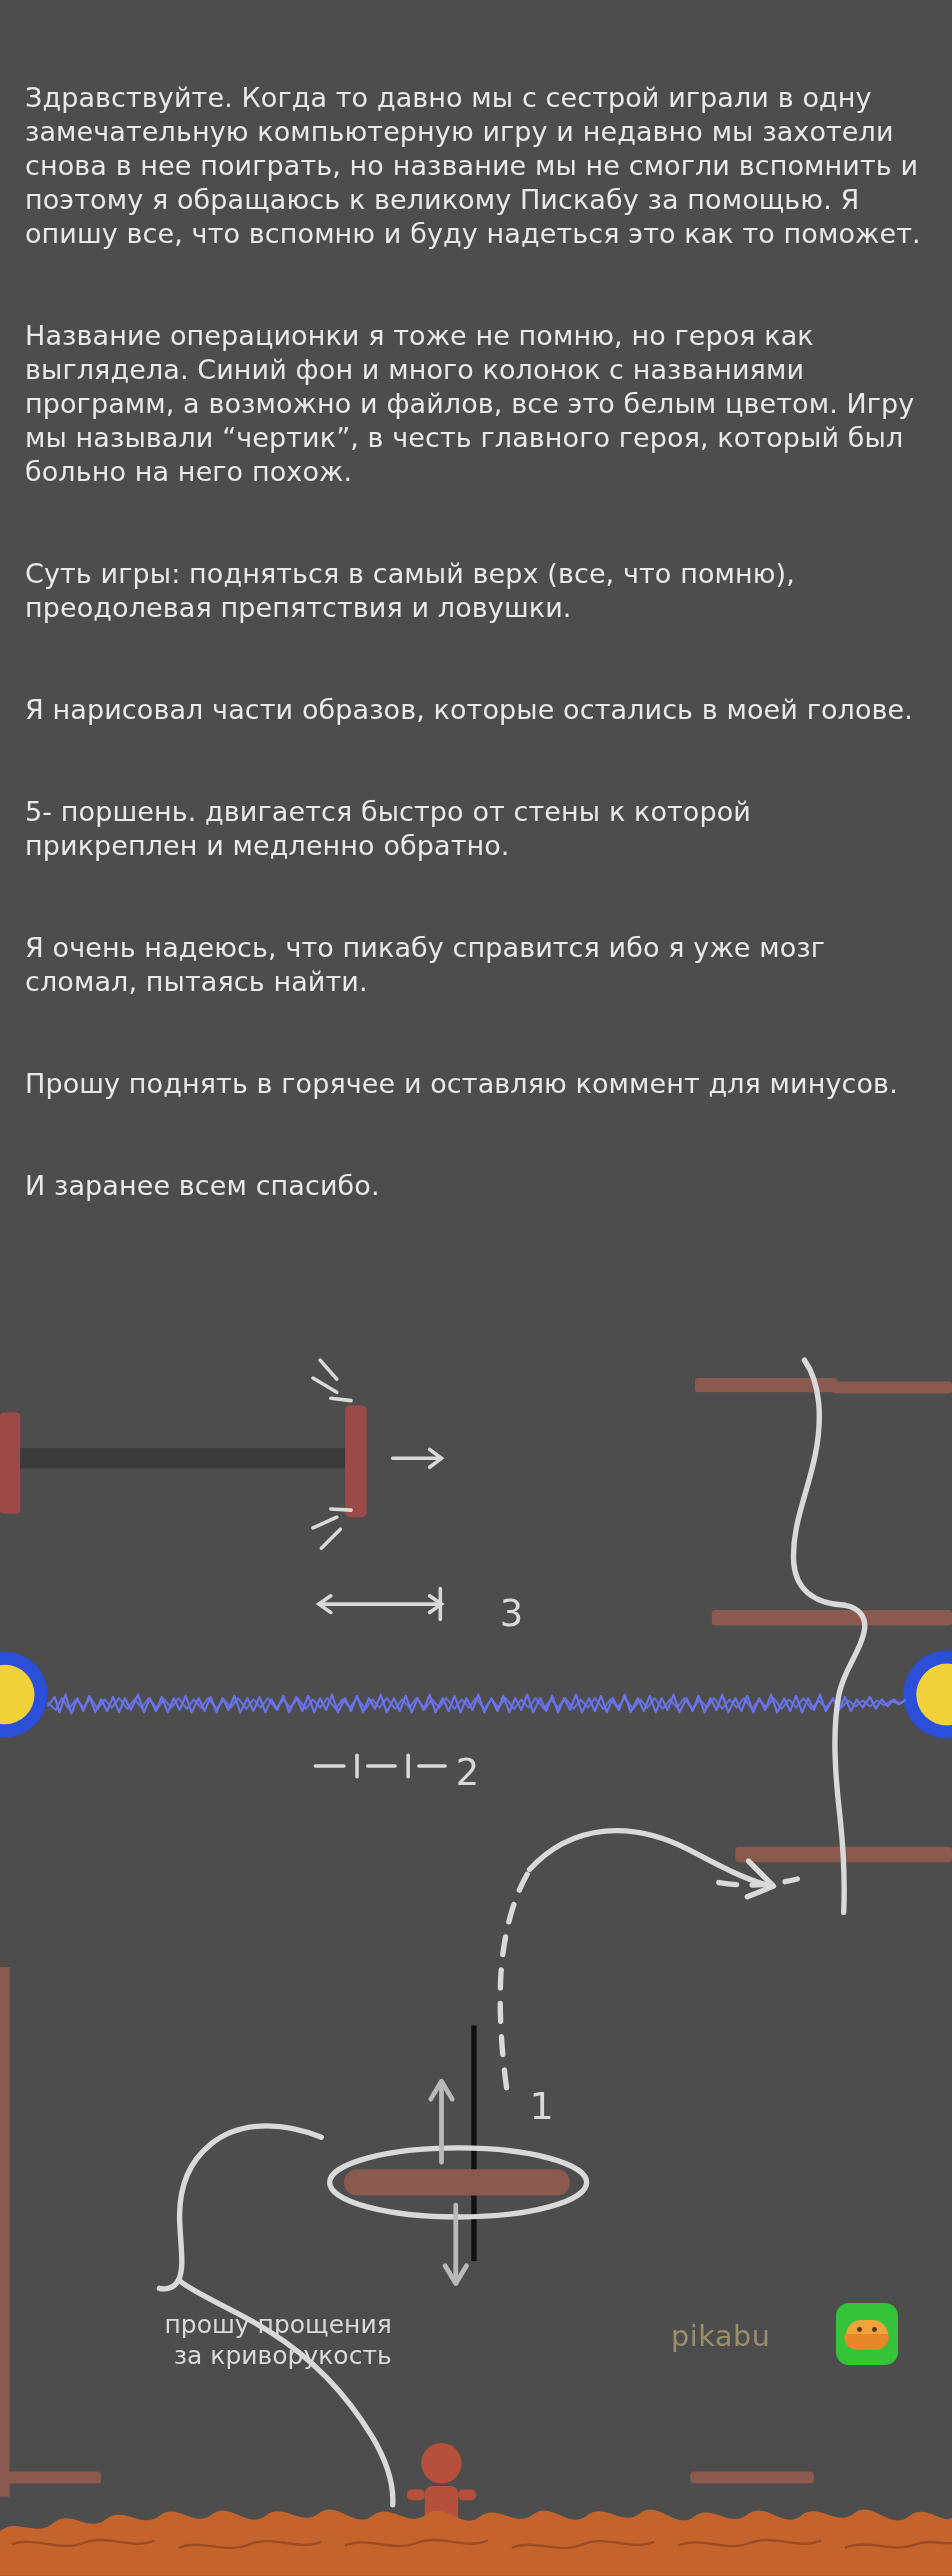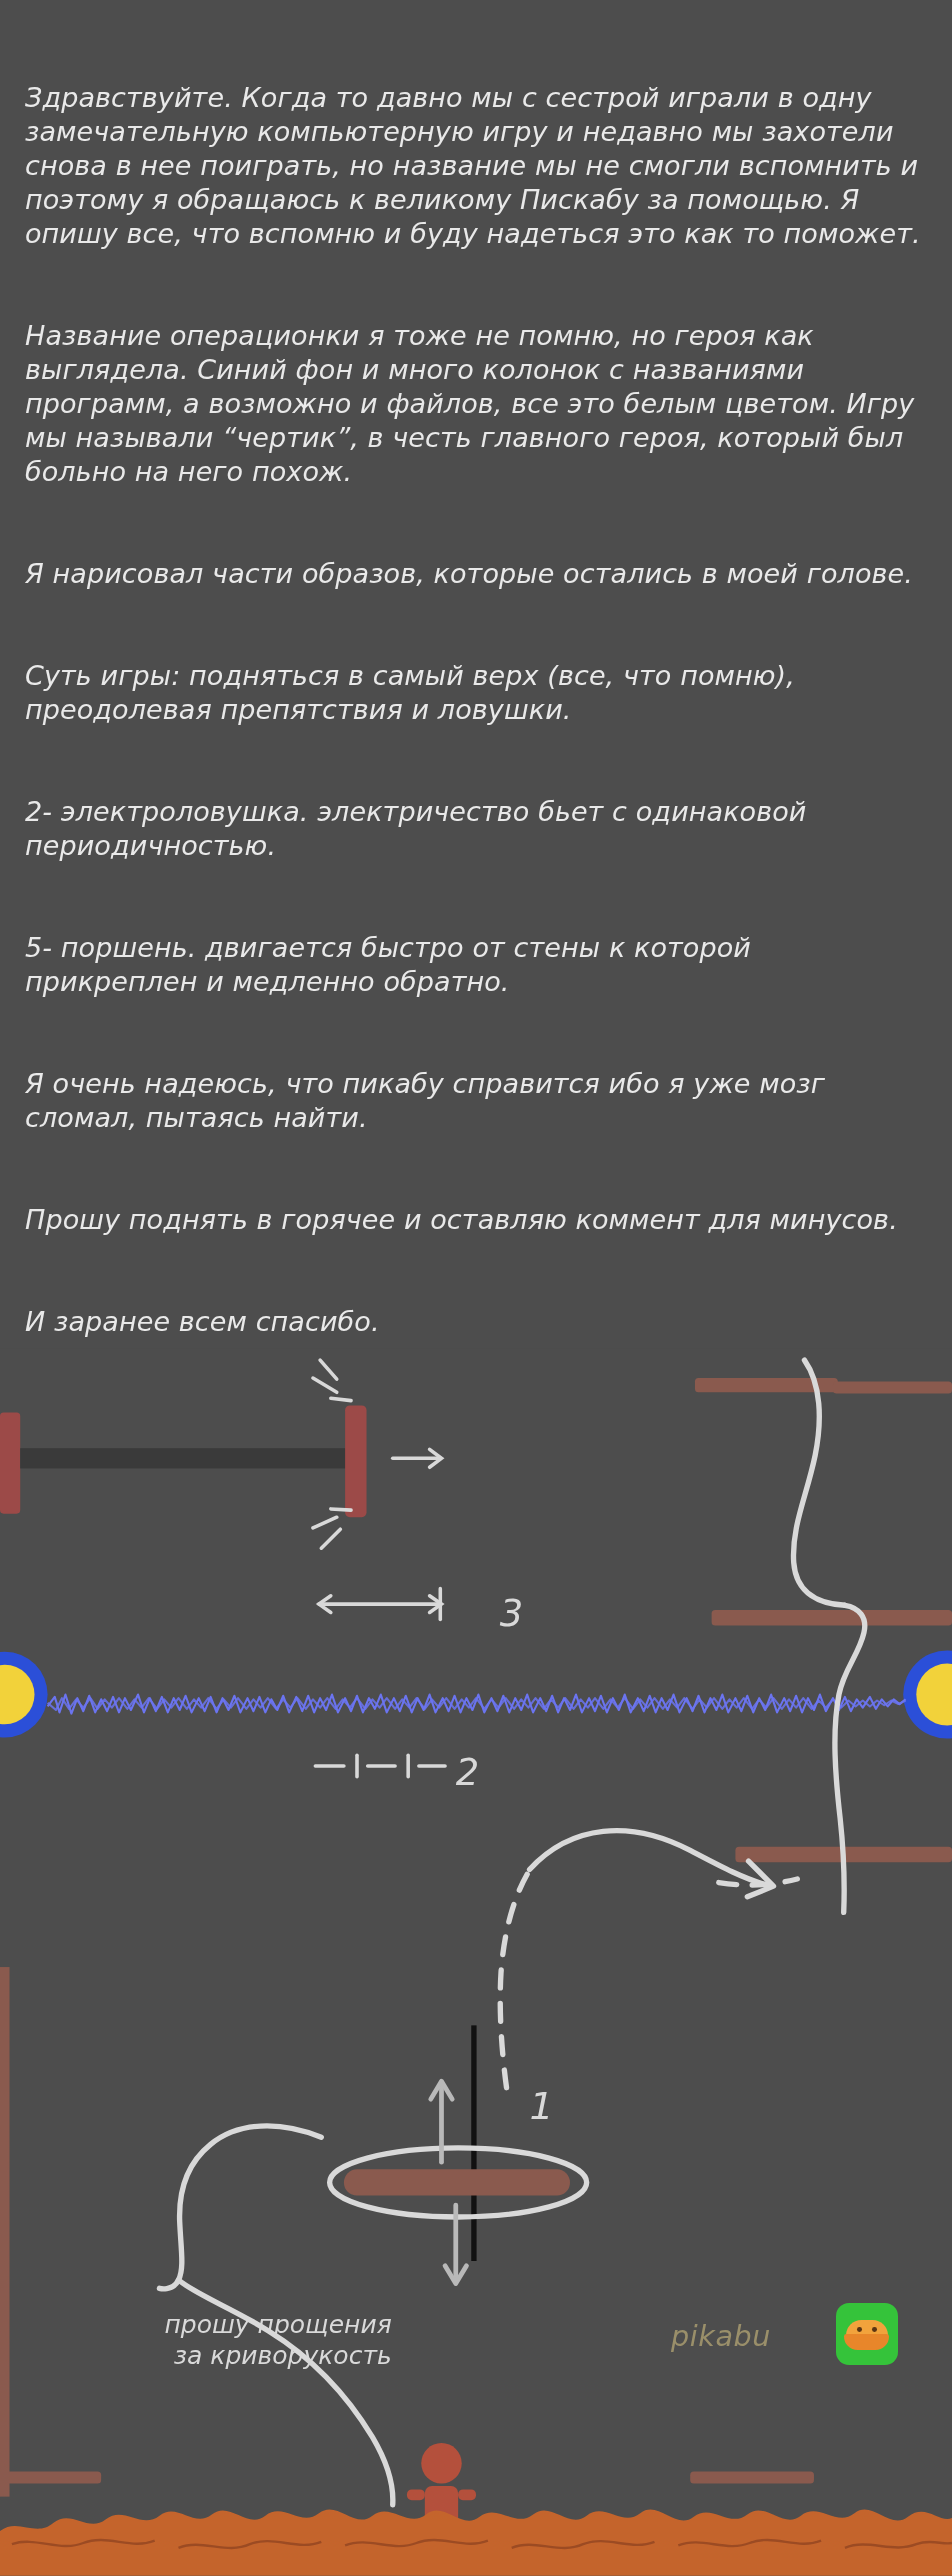--- a/index.html
+++ b/index.html
@@ -14,21 +14,20 @@
     overflow: hidden;
     font-family: "DejaVu Sans", sans-serif;
   }
 
   #page {
     position: absolute;
     left: 0; top: 0;
     width: 952px;
     height: 2576px;
     background: #4d4d4d;
-    font-style: italic;
   }
 
   
   #story {
     position: absolute;
     left: 25px;
     top: 13px;
     width: 905px;
     color: #e9e9e9;
     font-family: "DejaVu Sans", sans-serif;
@@ -114,23 +113,22 @@
   #pikabu-logo .bun-eye.right { left: 36px; }
 </style>
 </head>
 <body>
 
 <div id="page">
 
   <div id="story">
     <p>Здравствуйте. Когда то давно мы с сестрой играли в одну замечательную компьютерную игру и недавно мы захотели снова в нее поиграть, но название мы не смогли вспомнить и поэтому я обращаюсь к великому Пискабу за помощью. Я опишу все, что вспомню и буду надеться это как то поможет.</p>
     <p>Название операционки я тоже не помню, но героя как выглядела. Синий фон и много колонок с названиями программ, а возможно и файлов, все это белым цветом. Игру мы называли “чертик”, в честь главного героя, который был больно на него похож.</p>
+    <p>Суть игры: подняться в самый верх (все, что помню), преодолевая препятствия и ловушки.</p>
     <p>Я нарисовал части образов, которые остались в моей голове.</p>
-    <p>Суть игры: подняться в самый верх (все, что помню), преодолевая препятствия и ловушки.</p>
-    <p>2- электроловушка. электричество бьет с одинаковой периодичностью.</p>
     <p>5- поршень. двигается быстро от стены к которой прикреплен и медленно обратно.</p>
     <p>Я очень надеюсь, что пикабу справится ибо я уже мозг сломал, пытаясь найти.</p>
     <p>Прошу поднять в горячее и оставляю коммент для минусов.</p>
     <p>И заранее всем спасибо.</p>
   </div>
 
   <div id="drawing">
     <svg width="952" height="1228" viewBox="0 0 1600 2063" xmlns="http://www.w3.org/2000/svg">
 
       <rect x="0" y="0" width="1600" height="2063" fill="#4d4d4d"></rect>

